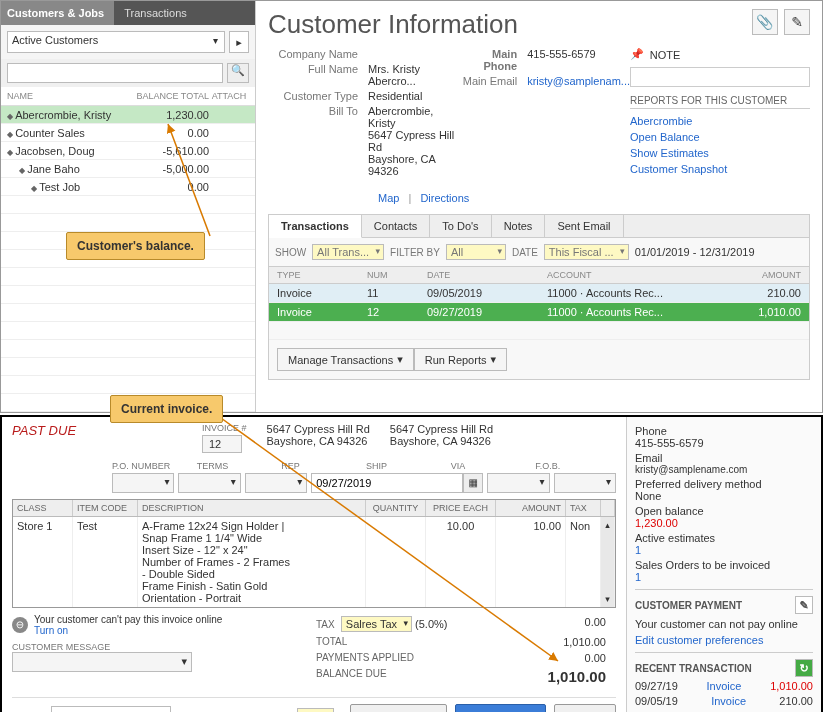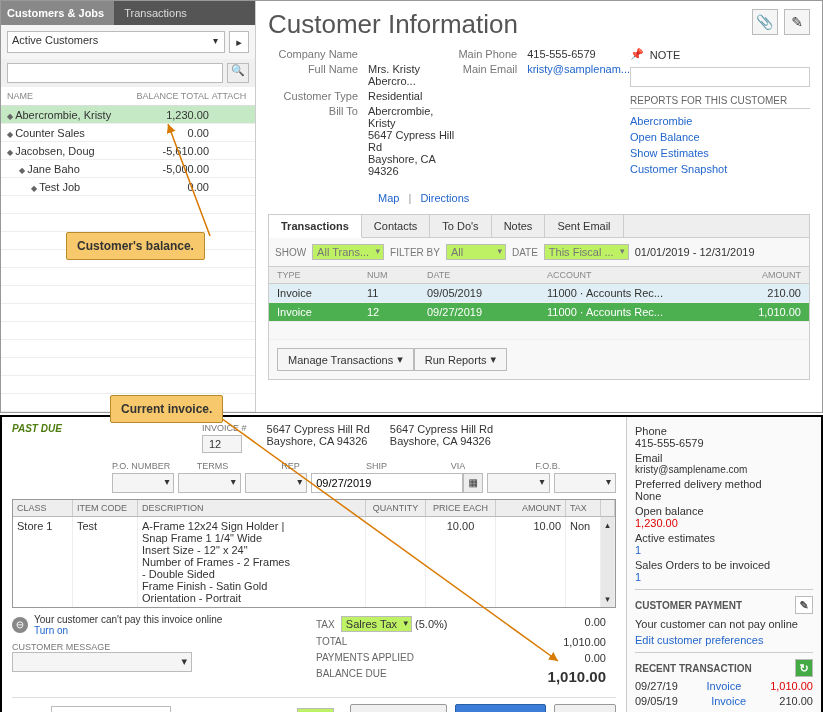--- a/index.html
+++ b/index.html
@@ -84,21 +84,21 @@
 
 
 .callout { position: absolute; background: #f7c96c; border: 1px solid #b88a2a; padding: 6px 10px; font-size: 12px; font-weight: bold; color: #333; z-index: 100; border-radius: 2px; }
 .callout.balance { top: 232px; left: 66px; }
 .callout.invoice { top: 395px; left: 110px; }
 svg.arrow { position: absolute; z-index: 99; pointer-events: none; }
 
 
 .invoice-section { display: flex; border: 2px solid #000; margin-top: 2px; }
 .invoice-main { flex: 1; padding: 6px 10px; position: relative; }
-.past-due { color: #4d7c0f; font-weight: bold; font-size: 10px; font-style: italic; position: absolute; top: 6px; left: 10px; }
+.past-due { color: #b91c1c; font-weight: normal; font-size: 13px; font-style: italic; position: absolute; top: 6px; left: 10px; }
 
 .inv-header-row { display: flex; margin-left: 190px; gap: 20px; margin-bottom: 8px; }
 .inv-header-col { font-size: 11px; }
 .inv-header-label { font-size: 9px; color: #777; margin-bottom: 2px; }
 .inv-field { border: 1px solid #bbb; background: #f5f5f5; padding: 2px 6px; font-size: 11px; min-width: 40px; display: inline-block; }
 
 .inv-cols-row { display: flex; gap: 4px; font-size: 9px; color: #777; margin-bottom: 2px; }
 .inv-cols-row > div { flex: 1; }
 .inv-inputs-row { display: flex; gap: 4px; margin-bottom: 6px; }
 .inv-dropdown { flex: 1; height: 20px; border: 1px solid #bbb; background: #f5f5f5; position: relative; }
@@ -125,21 +125,21 @@
 .totals-left { flex: 1; }
 .pay-online { display: flex; align-items: center; gap: 6px; font-size: 10px; }
 .pay-online-icon { width: 16px; height: 16px; background: #888; border-radius: 50%; color: #fff; text-align: center; line-height: 16px; font-size: 10px; }
 .cust-msg-label { font-size: 9px; color: #777; margin-top: 6px; }
 .cust-msg-select { width: 180px; height: 20px; border: 1px solid #bbb; background: #f5f5f5; position: relative; }
 .cust-msg-select::after { content: "▾"; position: absolute; right: 4px; top: 2px; }
 
 .totals-right { width: 300px; font-size: 11px; }
 .tot-row { display: flex; justify-content: space-between; padding: 2px 10px 2px 0; }
 .tot-row .label { font-size: 10px; color: #666; }
-.tax-select { border: 1px solid #bbb; padding: 1px 14px 1px 4px; background: #bef264; position: relative; display: inline-block; font-size: 11px; }
+.tax-select { border: 1px solid #bbb; padding: 1px 14px 1px 4px; background: #fef9c3; position: relative; display: inline-block; font-size: 11px; }
 .tax-select::after { content: "▾"; position: absolute; right: 3px; top: 1px; font-size: 9px; }
 .balance-due { font-weight: bold; font-size: 15px; }
 
 .bottom-row { display: flex; align-items: center; gap: 8px; margin-top: 10px; padding-top: 6px; border-top: 1px solid #ddd; }
 .bottom-row .lbl { font-size: 10px; color: #777; }
 .bottom-row input { border: 1px solid #bbb; height: 20px; padding: 2px 4px; }
 .action-btn { border: 1px solid #999; background: #f0f0f0; padding: 5px 14px; font-size: 11px; cursor: pointer; border-radius: 2px; }
 .action-btn.primary { background: #3b7dd8; color: #fff; border-color: #2a5fa8; }
 
 
@@ -270,21 +270,21 @@
               <div class="info-label">Bill To</div>
               <div class="info-value">
                 <div>Abercrombie, Kristy</div>
                 <div>5647 Cypress Hill Rd</div>
                 <div>Bayshore, CA 94326</div>
               </div>
             </div>
           </div>
           <div>
             <div class="info-row">
-                  <div class="info-label" style="width:70px;">Main Phone</div>
+                  <div class="info-label" style="width:70px;font-weight:bold;">Main Phone</div>
                   <div class="info-value">415-555-6579</div>
                 </div>
             <div class="info-row">
                   <div class="info-label" style="width:70px;">Main Email</div>
                   <div class="info-value link">kristy@samplenam...</div>
                 </div>
           </div>
         </div>
         <div class="map-links">
           <span class="link">Map</span>

